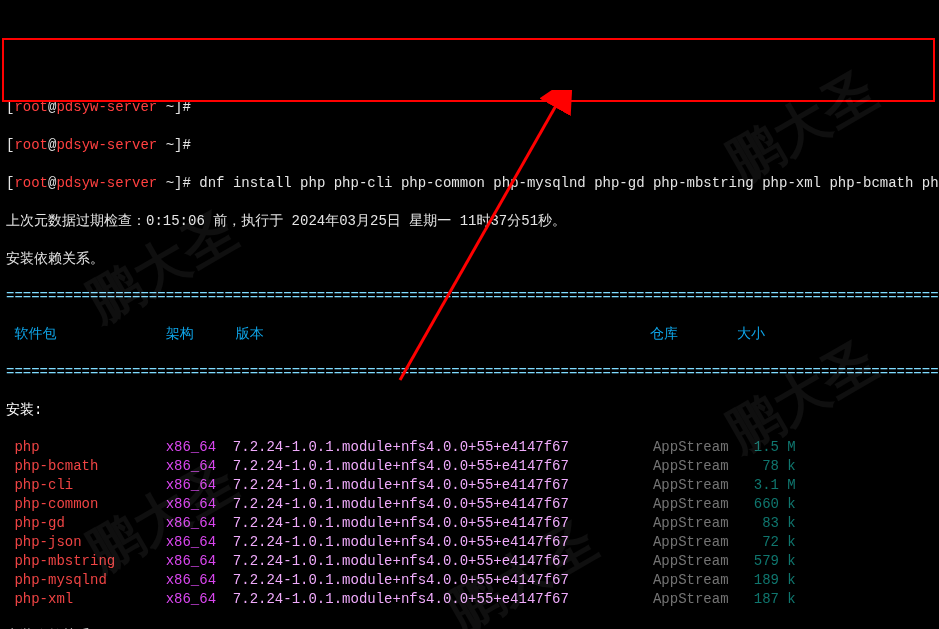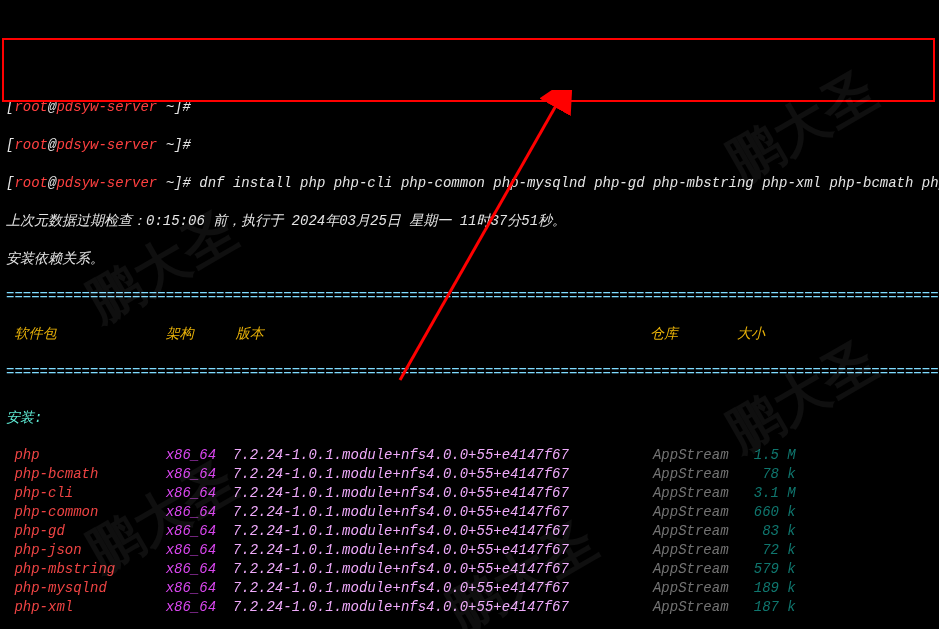--- a/index.html
+++ b/index.html
@@ -14,22 +14,22 @@
     box-sizing: border-box;
     white-space: pre;
     position: relative;
   }
   .prompt-user  { color: #ff4040; }
   .prompt-at    { color: #e5e5e5; }
   .prompt-host  { color: #ff4040; }
   .prompt-path  { color: #e5e5e5; }
   .cmd         { color: #e5e5e5; }
   .divider     { color: #7fdbff; }
-  .hdr         { color: #eab308; }
-  .section     { color: #5eead4; margin-top: 8px; }
+  .hdr         { color: #0ea5e9; }
+  .section     { color: #ffffff; }
   .pkg         { color: #ef4444; }
   .arch        { color: #d946ef; }
   .ver         { color: #f0abfc; }
   .repo        { color: #737373; }
   .size        { color: #0f766e; }
   .highlight-box {
     position: absolute;
     border: 2px solid #ff0000;
     pointer-events: none;
   }
@@ -40,21 +40,21 @@
   .watermark {
     position: absolute;
     color: rgba(255,255,255,0.06);
     font-size: 54px;
     font-weight: bold;
     transform: rotate(-30deg);
     pointer-events: none;
     user-select: none;
     font-family: "Microsoft YaHei", sans-serif;
   }
-  .row { display: block; font-style: italic; }
+  .row { display: block; }
 </style>
 </head>
 <body>
 
 
 
 
 <span class="row"><span>[</span><span class="prompt-user">root</span><span class="prompt-at">@</span><span class="prompt-host">pdsyw-server</span> <span class="prompt-path">~</span><span>]</span><span>#</span></span>
 <span class="row"><span>[</span><span class="prompt-user">root</span><span class="prompt-at">@</span><span class="prompt-host">pdsyw-server</span> <span class="prompt-path">~</span><span>]</span><span>#</span></span>
 <span class="row"><span>[</span><span class="prompt-user">root</span><span class="prompt-at">@</span><span class="prompt-host">pdsyw-server</span> <span class="prompt-path">~</span><span>]</span><span>#</span> <span class="cmd">dnf install php php-cli php-common php-mysqlnd php-gd php-mbstring php-xml php-bcmath php-json -y</span></span>

